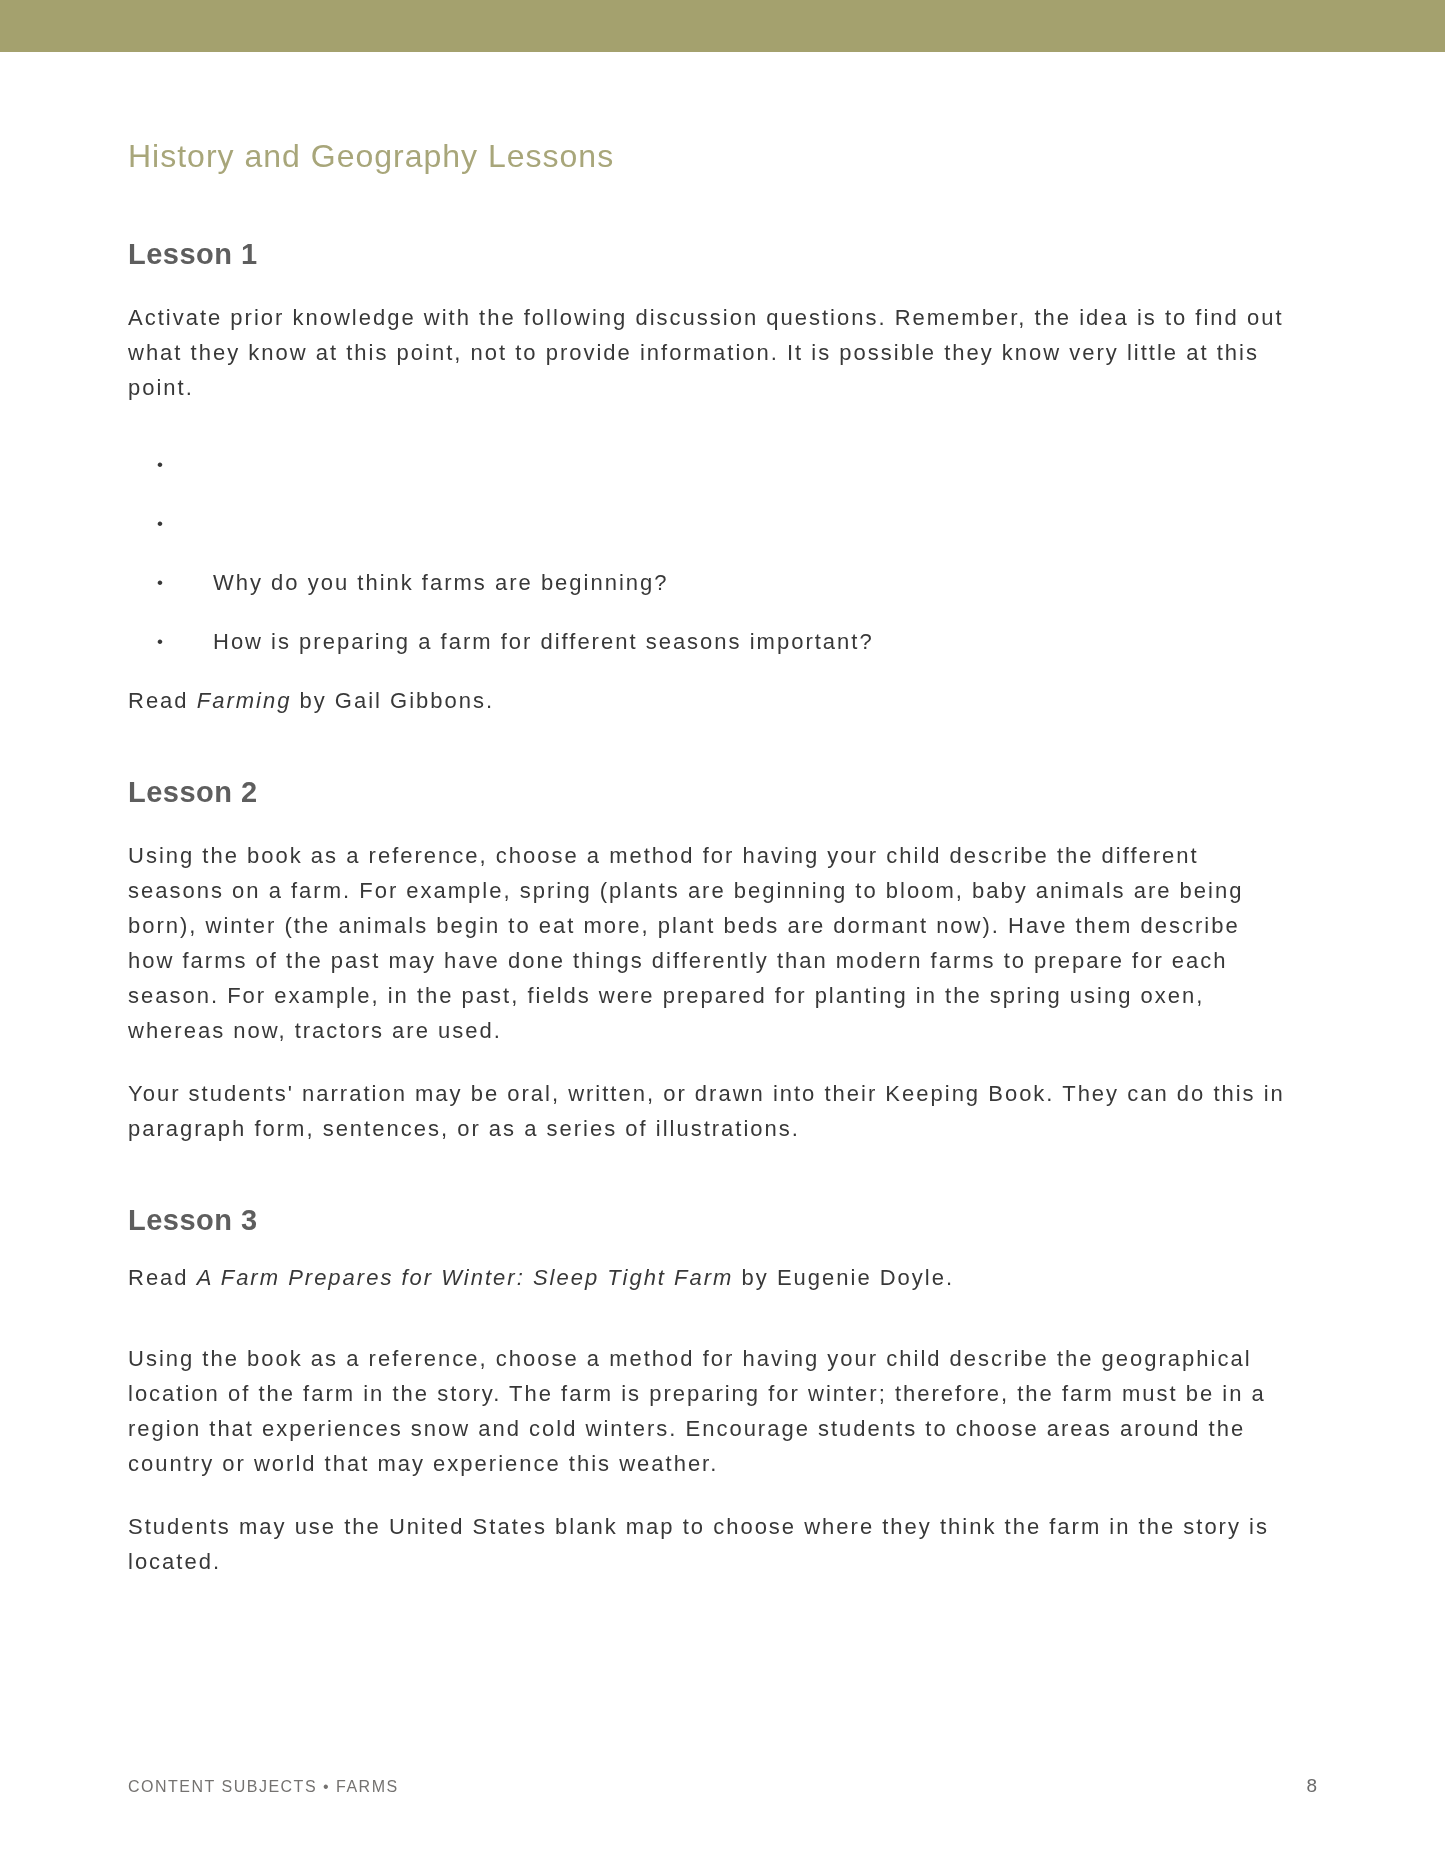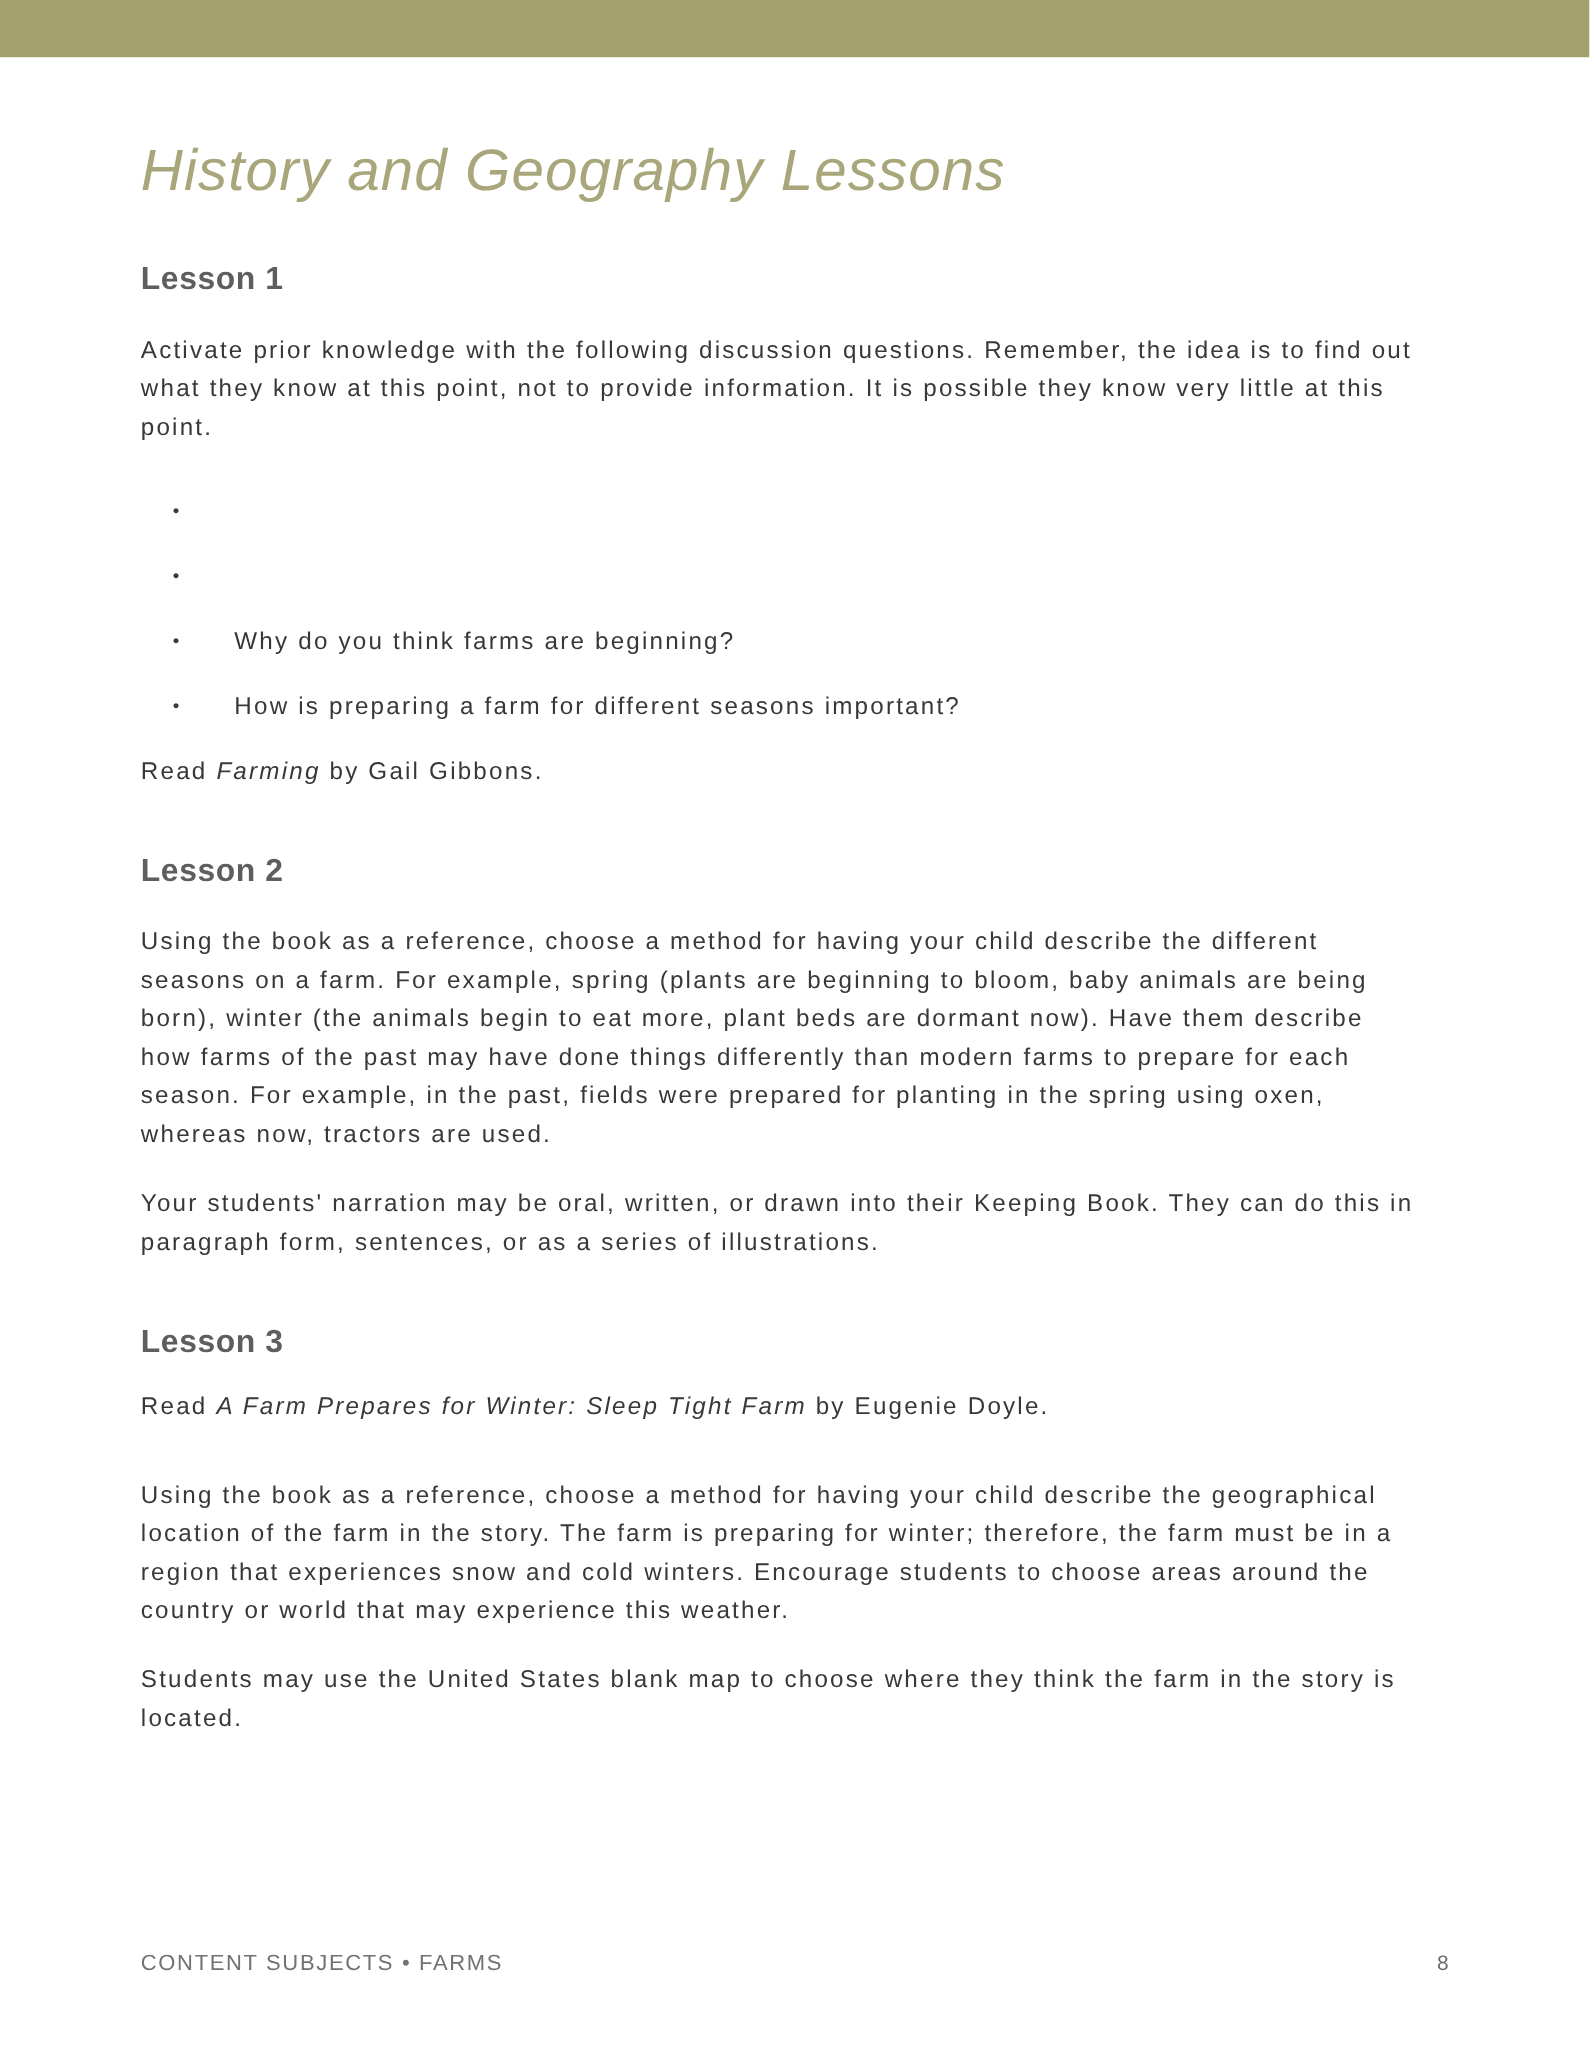--- a/index.html
+++ b/index.html
@@ -17,26 +17,25 @@
   .topbar {
     width: 100%;
     height: 52px;
     background: #a4a16e;
   }
   .content {
     padding: 0 128px;
   }
   .page-title {
     margin: 80px 0 0 0;
-    font-size: 53px;
+    font-size: 32px;
     line-height: 48px;
     font-weight: 300;
     color: #a8a67a;
     letter-spacing: 1px;
-    font-style: italic;
   }
   .lesson-heading {
     margin: 57px 0 0 0;
     font-size: 29px;
     line-height: 35px;
     font-weight: 700;
     color: #5e5e5e;
     letter-spacing: 0.5px;
   }
   .body-text {
@@ -85,21 +84,21 @@
   .page-footer {
     position: absolute;
     left: 128px;
     right: 128px;
     bottom: 72px;
     display: flex;
     justify-content: space-between;
     align-items: baseline;
   }
   .footer-left {
-    font-size: 20px;
+    font-size: 16px;
     letter-spacing: 1.5px;
     color: #747270;
   }
   .footer-page {
     font-size: 19px;
     color: #6b6b6b;
   }
 </style>
 </head>
 <body>

